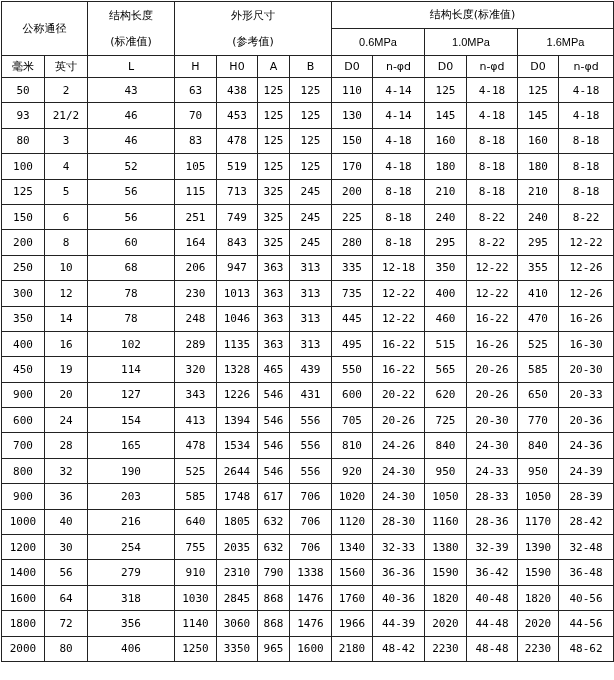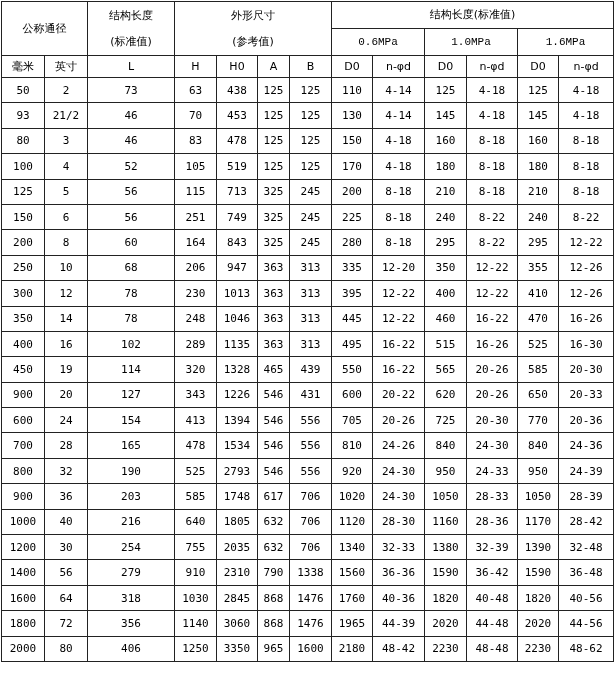--- a/index.html
+++ b/index.html
@@ -1,20 +1,20 @@
 <!DOCTYPE html>
 <html><head>
 <meta charset="utf-8">
 <style>
   html, body { margin:0; padding:0; background:#ffffff; }
   body { width:614px; height:680px; overflow:hidden; font-family:"DejaVu Sans", sans-serif; color:#000; }
   table.spec { position:absolute; left:1px; top:1px; border-collapse:collapse; table-layout:fixed; width:612px; }
   table.spec td, table.spec th { border:1.5px solid #222; text-align:center; vertical-align:middle; padding:0; font-size:11px; font-weight:normal; overflow:hidden; white-space:nowrap; }
   th.h-bold { font-weight:bold; font-size:12px; line-height:26px; }
-  th.h-mpa { font-family:Liberation Mono, monospace; font-weight:bold; font-size:11px; height:26px; }
+  th.h-mpa { font-family:Liberation Sans, sans-serif; font-weight:bold; font-size:11px; height:26px; }
   th.h-sub { font-size:11px; height:21px; }
   tr.hr1 th { height:26px; }
   tr.data td { height:24.4px; font-family:"DejaVu Sans Mono", monospace; font-size:11px; }
   .two-line span { display:block; line-height:26px; }
 </style>
 </head>
 <body>
 
 <table class="spec">
   <colgroup>
@@ -63,21 +63,21 @@
       <th class="h-sub">D0</th>
       <th class="h-sub">n-φd</th>
       <th class="h-sub">D0</th>
       <th class="h-sub">n-φd</th>
     </tr>
   </thead>
   <tbody id="table-body">
       <tr class="data">
         <td>50</td>
         <td>2</td>
-        <td>73</td>
+        <td>43</td>
         <td>63</td>
         <td>438</td>
         <td>125</td>
         <td>125</td>
         <td>110</td>
         <td>4-14</td>
         <td>125</td>
         <td>4-18</td>
         <td>125</td>
         <td>4-18</td>
@@ -174,35 +174,35 @@
       </tr>
       <tr class="data">
         <td>250</td>
         <td>10</td>
         <td>68</td>
         <td>206</td>
         <td>947</td>
         <td>363</td>
         <td>313</td>
         <td>335</td>
-        <td>12-20</td>
+        <td>12-18</td>
         <td>350</td>
         <td>12-22</td>
         <td>355</td>
         <td>12-26</td>
       </tr>
       <tr class="data">
         <td>300</td>
         <td>12</td>
         <td>78</td>
         <td>230</td>
         <td>1013</td>
         <td>363</td>
         <td>313</td>
-        <td>395</td>
+        <td>735</td>
         <td>12-22</td>
         <td>400</td>
         <td>12-22</td>
         <td>410</td>
         <td>12-26</td>
       </tr>
       <tr class="data">
         <td>350</td>
         <td>14</td>
         <td>78</td>
@@ -290,21 +290,21 @@
         <td>840</td>
         <td>24-30</td>
         <td>840</td>
         <td>24-36</td>
       </tr>
       <tr class="data">
         <td>800</td>
         <td>32</td>
         <td>190</td>
         <td>525</td>
-        <td>2793</td>
+        <td>2644</td>
         <td>546</td>
         <td>556</td>
         <td>920</td>
         <td>24-30</td>
         <td>950</td>
         <td>24-33</td>
         <td>950</td>
         <td>24-39</td>
       </tr>
       <tr class="data">
@@ -383,21 +383,21 @@
         <td>40-56</td>
       </tr>
       <tr class="data">
         <td>1800</td>
         <td>72</td>
         <td>356</td>
         <td>1140</td>
         <td>3060</td>
         <td>868</td>
         <td>1476</td>
-        <td>1965</td>
+        <td>1966</td>
         <td>44-39</td>
         <td>2020</td>
         <td>44-48</td>
         <td>2020</td>
         <td>44-56</td>
       </tr>
       <tr class="data">
         <td>2000</td>
         <td>80</td>
         <td>406</td>

